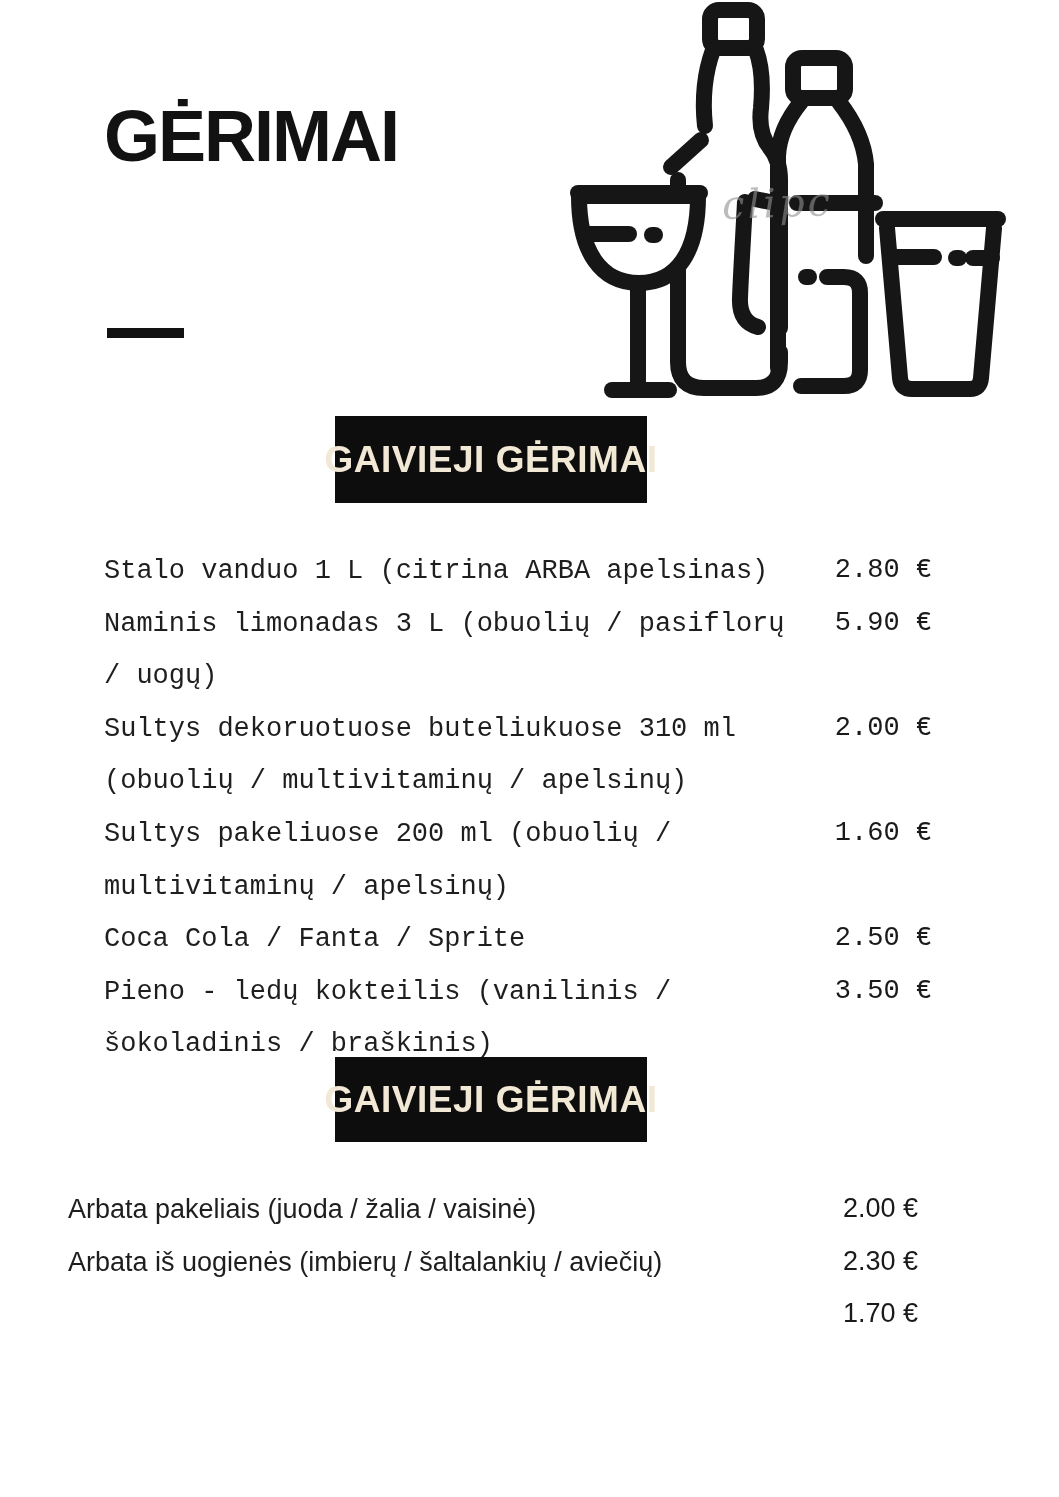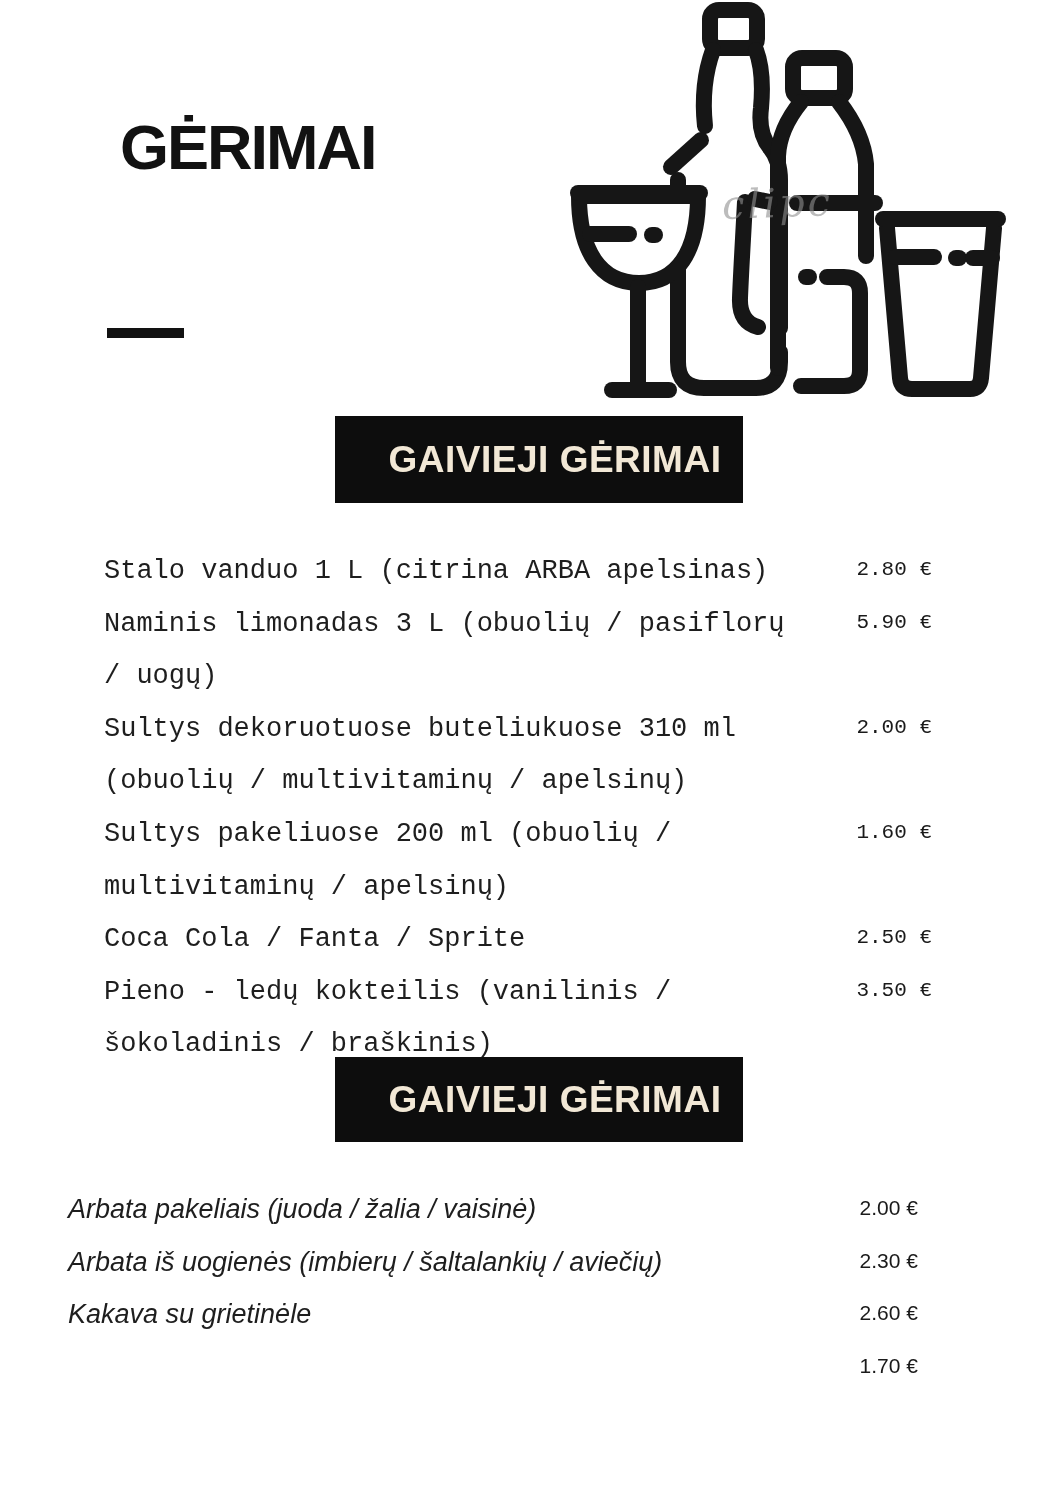--- a/index.html
+++ b/index.html
@@ -1,53 +1,53 @@
 <!DOCTYPE html>
 <html><head>
 <meta charset="utf-8">
 <style>
   html,body{margin:0;padding:0;background:#fff;}
   .page{
     position:relative;width:1059px;height:1497px;background:#ffffff;
     font-family:"Liberation Sans","DejaVu Sans",sans-serif;overflow:hidden;
   }
   .title{
-    position:absolute;left:104px;top:100px;margin:16px;
-    font-size:63px;font-weight:800;letter-spacing:-2px;line-height:1;
+    position:absolute;left:104px;top:100px;margin:0;
+    font-size:72px;font-weight:800;letter-spacing:-2px;line-height:1;
     color:#121212;
   }
   .title-dash{
     position:absolute;left:107px;top:328px;width:77px;height:10px;background:#121212;
   }
   .icon-wrap{position:absolute;left:558px;top:0;width:452px;height:412px;}
   .watermark{
     position:absolute;left:722px;top:180px;z-index:3;
     font-family:"DejaVu Serif","Liberation Serif",serif;
     font-style:italic;font-size:40px;letter-spacing:3px;
     color:#909090;opacity:.6;transform:rotate(-2deg);
     pointer-events:none;
   }
   .banner{
-    position:absolute;left:335px;width:376px;background:#0d0d0d;
-    display:flex;align-items:center;justify-content:center;padding-left:32px;
+    position:absolute;left:335px;width:312px;background:#0d0d0d;
+    display:flex;align-items:center;justify-content:center;
   }
   .banner-1{top:416px;height:87px;}
   .banner-2{top:1057px;height:85px;}
   .banner span{
     color:#f2e8d6;font-size:37px;font-weight:800;letter-spacing:.5px;white-space:nowrap;
   }
   .items{position:absolute;color:#1e1e1e;}
   .items-0{left:104px;top:545px;width:828px;font-family:Liberation Mono, monospace;}
   .items-1{left:68px;top:1183px;width:850px;}
   .row{position:relative;font-size:27px;line-height:52.6px;}
   .row .iname{display:inline-block;vertical-align:top;}
   .items-0 .row .iname{max-width:690px;}
-  .items-1 .row .iname{max-width:720px;font-style:italic;}
+  .items-1 .row .iname{max-width:720px;}
   .row .iprice{
-    position:absolute;right:0;top:0;font-size:21px;line-height:50px;white-space:nowrap;
+    position:absolute;right:0;top:0;font-size:27px;line-height:50px;white-space:nowrap;
     color:#1a1a1a;
   }
 </style>
 </head>
 <body>
 
 <div class="page">
 
   <h1 class="title">GĖRIMAI</h1>
   <div class="title-dash"></div>
@@ -108,17 +108,16 @@
       <div class="row"><span class="iname">Pieno - ledų kokteilis (vanilinis / šokoladinis / braškinis)</span><span class="iprice">3.50 €</span></div>
     </div>
 
   <div class="banner banner-2">
     <span>GAIVIEJI GĖRIMAI</span>
   </div>
 
   <div class="items items-1" id="items-1">
       <div class="row"><span class="iname">Arbata pakeliais (juoda / žalia / vaisinė)</span><span class="iprice">2.00 €</span></div>
       <div class="row"><span class="iname">Arbata iš uogienės (imbierų / šaltalankių / aviečių)</span><span class="iprice">2.30 €</span></div>
-      <div class="row"><span class="iname">Kakava su grietinėle</span><span class="iprice">2.60 €</span></div>
       <div class="row"><span class="iprice">1.70 €</span></div>
     </div>
 
 </div>
 
 </body></html>

